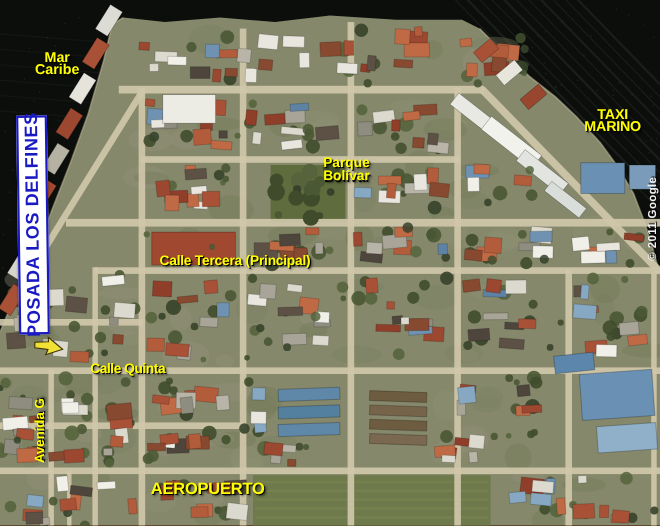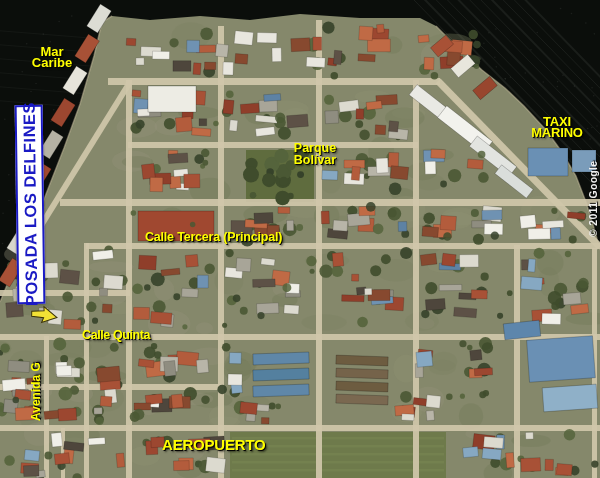--- a/index.html
+++ b/index.html
@@ -4,25 +4,25 @@
 <style>
   html,body{margin:0;padding:0;background:#000;}
   .stage{position:relative;width:600px;height:478px;overflow:hidden;
          font-family:"Liberation Sans",sans-serif;background:#c2410c;}
   .stage svg.base{position:absolute;left:0;top:0;}
   .lbl{position:absolute;font-weight:bold;color:var(--label-yellow,#ffff00);
        text-shadow:1px 1px 0 rgba(0,0,0,.95),2px 2px 2px rgba(0,0,0,.55);
        white-space:nowrap;line-height:11px;font-size:13px;}
   .lbl.center{text-align:center;}
   .lbl-sea{left:20px;top:46px;width:64px;}
-  .lbl-taxi{left:515px;top:116px;width:84px;letter-spacing:-.2px;}
+  .lbl-taxi{left:515px;top:98px;width:84px;letter-spacing:-.2px;}
   .lbl-park{left:283px;top:142px;width:64px;font-size:12.5px;line-height:12px;}
   .lbl-tercera{left:145px;top:184px;font-size:12.5px;letter-spacing:-.2px;margin-top:48px;}
   .lbl-quinta{left:82px;top:330px;font-size:12.5px;letter-spacing:-.4px;text-align:center;}
-  .lbl-airport{left:137px;top:439px;font-size:15px;letter-spacing:-.2px;margin-left:25px;}
+  .lbl-airport{left:137px;top:439px;font-size:15px;letter-spacing:-.2px;}
   .lbl-avenida{left:31px;top:421px;font-size:12px;transform-origin:0 0;
                transform:rotate(-90deg);}
   .posada{position:absolute;left:16px;top:105px;width:28px;height:199px;
           background:var(--hotel-bg,#fff);border:2px solid var(--hotel-blue,#1818c8);
           box-sizing:border-box;display:flex;align-items:center;justify-content:center;
           transform:rotate(-.8deg);box-shadow:0 0 2px rgba(0,0,0,.6);}
   .posada span{writing-mode:vertical-rl;transform:rotate(180deg);
           color:var(--hotel-blue,#1818c8);font-weight:bold;font-size:16.5px;
           letter-spacing:.5px;white-space:nowrap;}
   .copyright{position:absolute;left:587px;top:237px;transform-origin:0 0;

